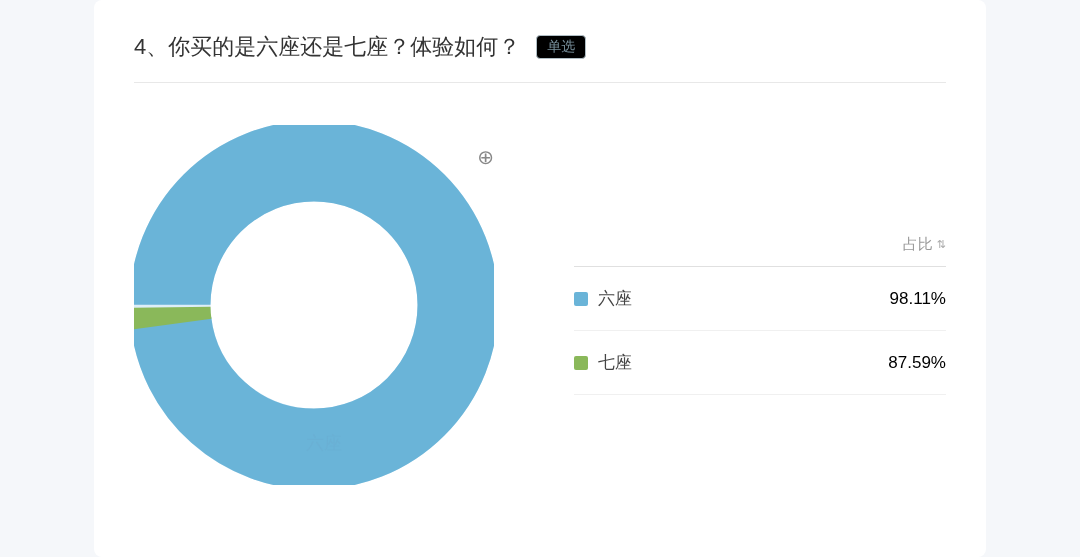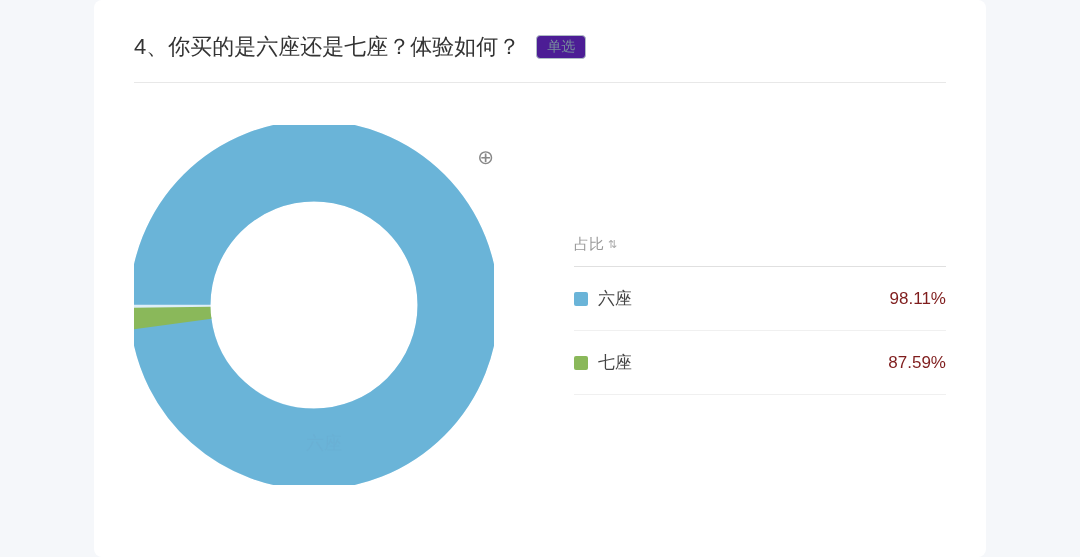--- a/index.html
+++ b/index.html
@@ -31,21 +31,21 @@
       font-size: 22px;
       color: #333333;
       font-weight: 500;
     }
     .badge {
       border: 1px solid #b0bec5;
       border-radius: 4px;
       padding: 2px 10px;
       font-size: 14px;
       color: #78909c;
-      background: #4c1d95;
+      background: #000000;
     }
     .content-area {
       display: flex;
       align-items: center;
       gap: 60px;
       padding-top: 10px;
     }
     .chart-container {
       position: relative;
       width: 380px;
@@ -72,20 +72,21 @@
       font-size: 18px;
       color: #6ab0d4;
       font-weight: 500;
       white-space: nowrap;
     }
     .legend-table {
       flex: 1;
     }
     .legend-header {
       display: flex;
+      justify-content: flex-end;
       padding-bottom: 12px;
       border-bottom: 1px solid #e0e0e0;
       margin-bottom: 0;
     }
     .legend-header-label {
       font-size: 15px;
       color: #999;
       display: flex;
       align-items: center;
       gap: 4px;
@@ -111,21 +112,21 @@
       height: 14px;
       border-radius: 2px;
       flex-shrink: 0;
     }
     .legend-name {
       font-size: 17px;
       color: #444;
     }
     .legend-pct {
       font-size: 17px;
-      color: #7f1d1d;
+      color: #000000;
     }
   </style>
 </head>
 <body>
 
 <div class="card">
   <div class="question-header">
     <span class="question-title">
       <span>4</span><span>、你买的是六座还是七座？体验如何？</span>
     </span>

